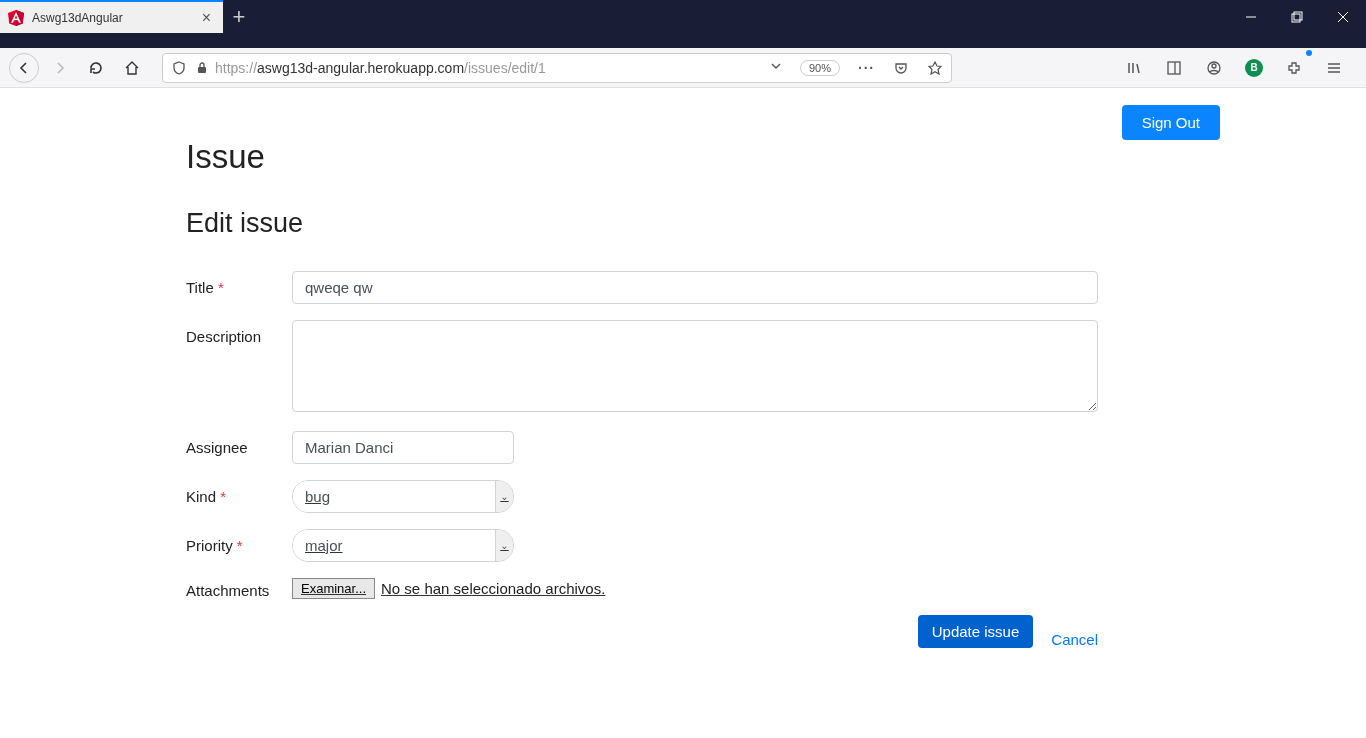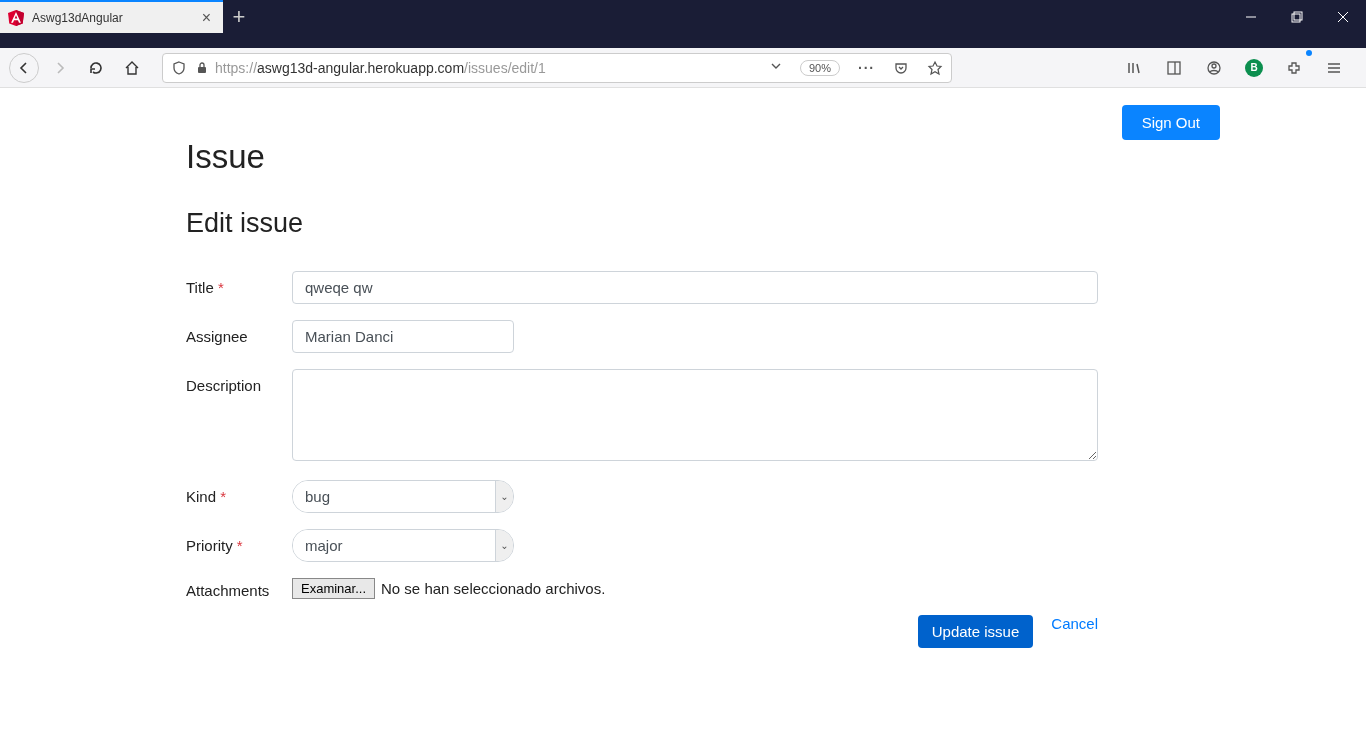--- a/index.html
+++ b/index.html
@@ -37,33 +37,33 @@
     .signout-wrap { position: absolute; right: 146px; top: 17px; }
     .btn-signout { background: #0a84ff; color: #fff; border: none; border-radius: 4px; padding: 9px 20px; font-size: 15px; cursor: pointer; }
 
     .content { width: 912px; margin-left: 186px; padding-top: 50px; }
     .h1 { font-size: 33px; font-weight: 400; color: #222; margin-bottom: 32px; }
     .h2 { font-size: 27px; font-weight: 400; color: #222; margin-bottom: 32px; }
 
     .form-row { display: flex; align-items: flex-start; margin-bottom: 16px; }
     .form-label { width: 106px; padding-top: 8px; font-size: 15px; color: #222; }
     .required { color: #d9363e; }
-    .form-control-wrap { flex: 1; }
+    .form-control-wrap { flex: 1; text-decoration: underline; }
     .input-text { width: 100%; border: 1px solid #ced4da; border-radius: 4px; padding: 7px 12px; font-size: 15px; color: #495057; }
     .textarea { width: 100%; border: 1px solid #ced4da; border-radius: 4px; padding: 7px 12px; font-size: 15px; color: #495057; height: 92px; resize: both; }
     .input-short { width: 222px; border: 1px solid #ced4da; border-radius: 4px; padding: 7px 12px; font-size: 15px; color: #495057; }
     .select-box { width: 222px; display: flex; border: 1px solid #ced4da; border-radius: 16px; overflow: hidden; }
     .select-text { flex: 1; padding: 7px 12px; font-size: 15px; color: #495057; background: #fff; }
     .select-arrow { width: 18px; background: #efefef; border-left: 1px solid #ced4da; display: flex; align-items: center; justify-content: center; font-size: 10px; color: #555; }
 
     .file-row { display: flex; align-items: center; gap: 6px; }
     .file-btn { background: #e8e8e8; border: 1px solid #888; padding: 2px 8px; font-size: 13px; }
     .file-text { font-size: 15px; color: #222; }
 
-    .actions { display: flex; justify-content: flex-end; align-items: flex-start; gap: 18px; margin-top: 12px; }
+    .actions { display: flex; justify-content: flex-end; align-items: flex-end; gap: 18px; margin-top: 12px; }
     .btn-primary { background: #0062cc; color: #fff; border: none; border-radius: 4px; padding: 8px 14px; font-size: 15px; cursor: pointer; }
     .link-cancel { color: #007bff; text-decoration: none; font-size: 15px; cursor: pointer; }
 
     svg { display: block; }
   </style>
 </head>
 <body>
 
 <div class="titlebar">
   <div class="tab">
@@ -214,30 +214,30 @@
     <h2 class="h2">Edit issue</h2>
 
     <div class="form-row">
       <div class="form-label"><span>Title</span> <span class="required">*</span></div>
       <div class="form-control-wrap">
         <input class="input-text" type="text" value="qweqe qw" style="">
       </div>
     </div>
 
     <div class="form-row">
+      <div class="form-label">Description</div>
+      <div class="form-control-wrap">
+        <textarea class="textarea" style=""></textarea>
+      </div>
+    </div>
+
+    <div class="form-row">
       <div class="form-label">Assignee</div>
       <div class="form-control-wrap">
         <input class="input-short" type="text" value="Marian Danci" style="">
-      </div>
-    </div>
-
-    <div class="form-row">
-      <div class="form-label">Description</div>
-      <div class="form-control-wrap">
-        <textarea class="textarea" style=""></textarea>
       </div>
     </div>
 
     <div class="form-row">
       <div class="form-label"><span>Kind</span> <span class="required">*</span></div>
       <div class="form-control-wrap">
         <div class="select-box">
           <div class="select-text">bug</div>
           <div class="select-arrow">⌄</div>
         </div>

